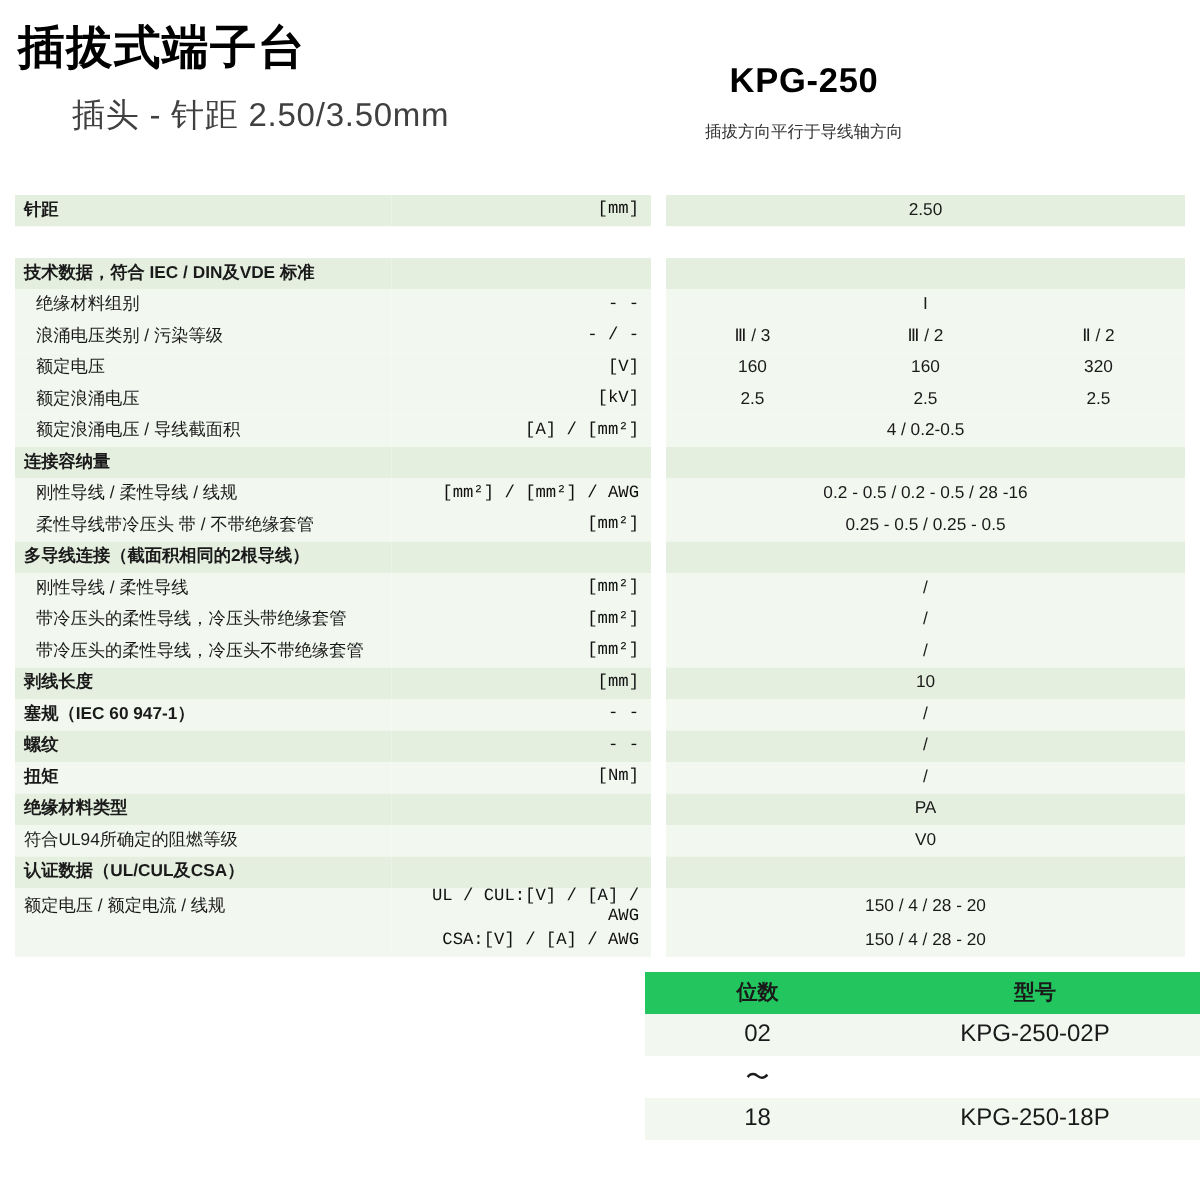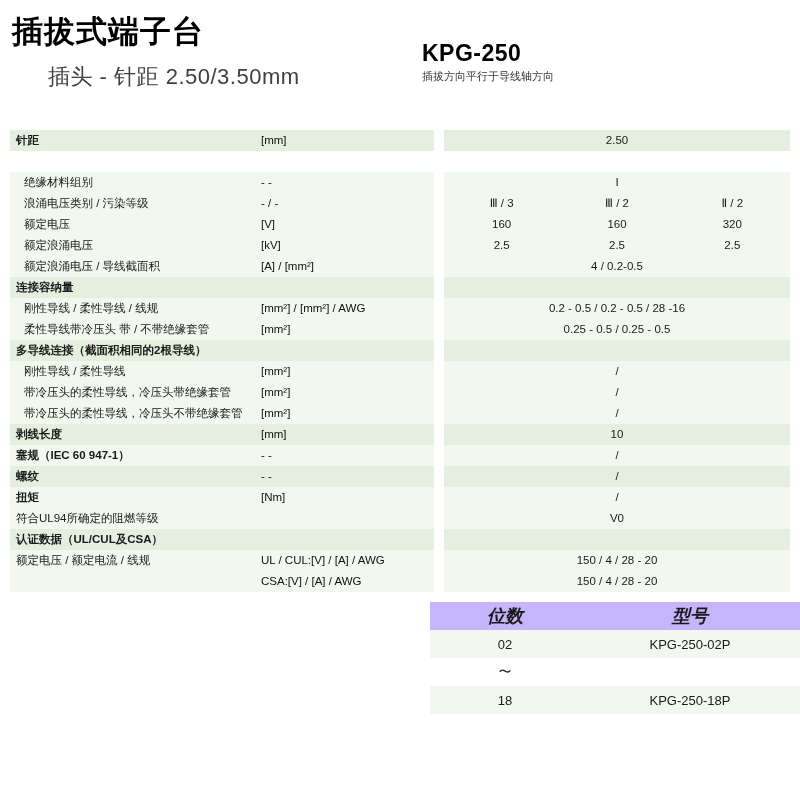--- a/index.html
+++ b/index.html
@@ -42,31 +42,31 @@
   .title-sub {
     margin-top: 12px;
     font-size: 22px;
     font-weight: normal;
     letter-spacing: 0.5px;
     color: #404040;
     margin-left: 36px;
   }
   .header-right {
     flex: 1;
-    text-align: left;
+    text-align: center;
     padding-top: 26px;
   }
   .model-name {
     font-size: 23px;
     font-weight: bold;
     letter-spacing: 0.5px;
     color: #000;
   }
   .model-note {
-    margin-top: 2px;
+    margin-top: 13px;
     font-size: 11px;
     color: #333;
   }
 
   
   table.spec {
     border-collapse: collapse;
     width: 780px;
     table-layout: fixed;
     margin-top: 16px;
@@ -77,22 +77,24 @@
     font-size: 11.5px;
     line-height: 1.1;
     height: 21px;
   }
   .c-label {
     width: 245px;
     padding-left: 6px !important;
   }
   .c-unit {
     width: 165px;
+    text-align: right;
     padding-right: 8px !important;
     color: #111;
+    font-family: Liberation Mono, monospace;
   }
   .c-gap {
     width: 10px;
     background: #ffffff !important;
   }
   .c-val {
     text-align: center;
   }
   .band-green { background: #e4efdf; }
   .band-light { background: #f2f7ef; }
@@ -112,30 +114,29 @@
 
   
   .model-table {
     margin: 10px 0 0 420px;
     width: 370px;
     border-collapse: collapse;
     table-layout: fixed;
   }
   .model-table td {
     height: 28px;
-    font-size: 13px;
+    font-size: 16px;
     text-align: center;
     vertical-align: middle;
     padding: 0;
   }
   .model-table .mt-head {
-    background: #c4b5fd;
+    background: #22c55e;
     font-weight: bold;
-    font-size: 18px;
-    font-style: italic;
+    font-size: 14px;
   }
   .model-table .mt-row-light { background: #f2f7ef; }
   .model-table .mt-row-white { background: #ffffff; }
   .mt-c1 { width: 150px; }
   .mt-c2 { width: 220px; }
 </style>
 </head>
 <body>
 
 <div class="page">
@@ -160,20 +161,26 @@
         <td class="c-gap"></td>
         <td class="c-val band-green">2.50</td>
       </tr>
       <tr>
         <td class="band-white" style="height:8px"></td>
           <td class="band-white"></td>
           <td class="c-gap"></td>
           <td class="band-white"></td>
       </tr>
 
+      <tr>
+        <td class="c-label band-green bold">技术数据，符合 IEC / DIN及VDE 标准</td>
+        <td class="c-unit band-green"></td>
+        <td class="c-gap"></td>
+        <td class="c-val band-green"></td>
+      </tr>
 
       <tr>
         <td class="c-label band-light indent">绝缘材料组别</td>
         <td class="c-unit band-light">- -</td>
         <td class="c-gap"></td>
         <td class="c-val band-light">I</td>
       </tr>
 
       <tr>
         <td class="c-label band-light indent">浪涌电压类别 / 污染等级</td>
@@ -292,20 +299,26 @@
         <td class="c-val band-green">/</td>
       </tr>
 
       <tr>
         <td class="c-label band-light bold">扭矩</td>
         <td class="c-unit band-light">[Nm]</td>
         <td class="c-gap"></td>
         <td class="c-val band-light">/</td>
       </tr>
 
+      <tr>
+        <td class="c-label band-green bold">绝缘材料类型</td>
+        <td class="c-unit band-green"></td>
+        <td class="c-gap"></td>
+        <td class="c-val band-green">PA</td>
+      </tr>
 
       <tr>
         <td class="c-label band-light">符合UL94所确定的阻燃等级</td>
         <td class="c-unit band-light"></td>
         <td class="c-gap"></td>
         <td class="c-val band-light">V0</td>
       </tr>
 
       <tr>
         <td class="c-label band-green bold">认证数据（UL/CUL及CSA）</td>

